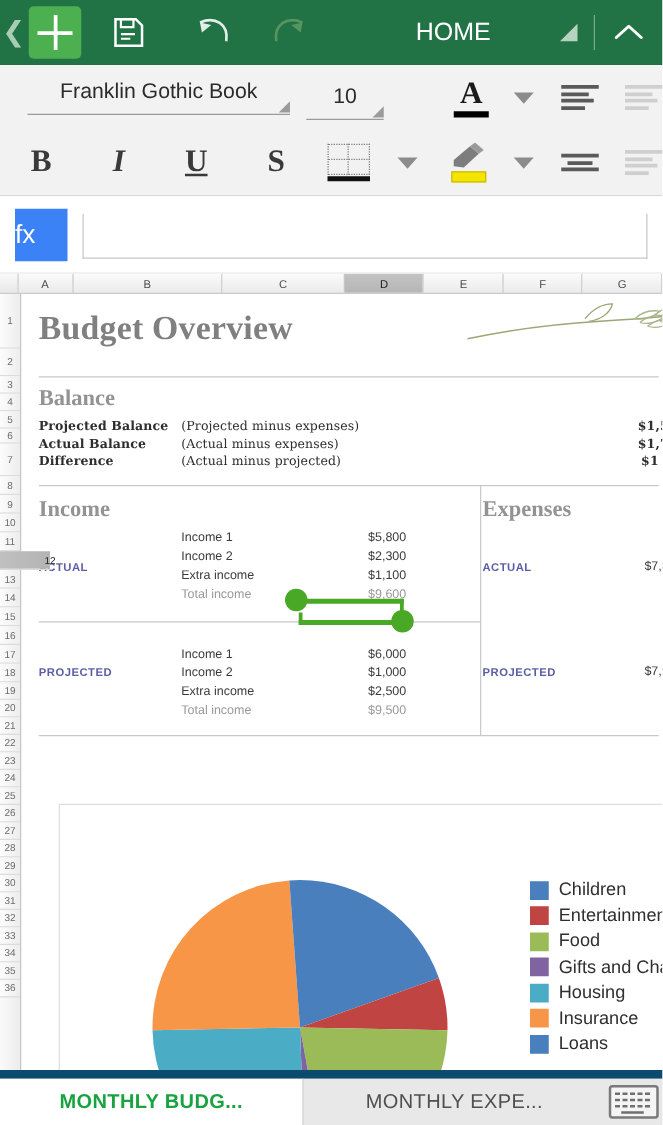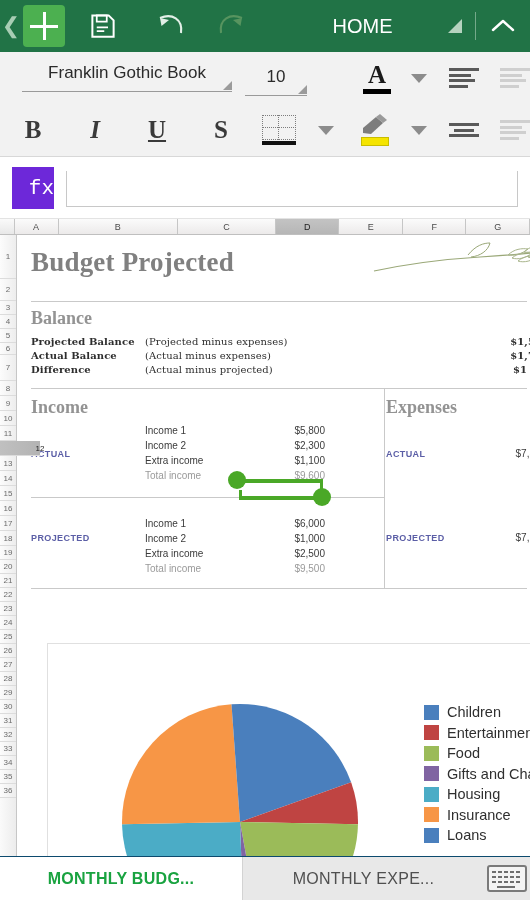--- a/index.html
+++ b/index.html
@@ -79,22 +79,22 @@
   .align-ic.left i:nth-child(3){width:88%} .align-ic.left i:nth-child(4){width:64%}
   .align-ic.faded i { background: #cfcfcf; }
   .align-ic2 { width: 30px; height: 14px; display:flex; flex-direction:column; justify-content: space-between;}
   .align-ic2 i { display:block; height:3px; background:#5a5a5a; }
   .align-ic2 i:nth-child(2){ width: 66%; margin: 0 auto;}
 
   
   .formulabar { flex: 0 0 62px; background: #fff; position: relative; border-bottom: 1px solid #e3e3e3;}
   .fx-btn {
     position: absolute; left: 12px; top: 10px; width: 42px; height: 42px;
-    background: #6d28d9; display: flex; align-items: center; justify-content: flex-end;
-    color: #fff; font-size: 21px; font-family: Liberation Mono, monospace;
+    background: #3b82f6; display: flex; align-items: center; justify-content: flex-start;
+    color: #fff; font-size: 21px;
   }
   .fx-input {
     position: absolute; left: 66px; right: 12px; top: 14px; height: 36px;
     border-bottom: 1px solid #c8c8c8; border-left: 1px solid #c8c8c8; border-right: 1px solid #c8c8c8;
     background: #fff;
   }
 
   
   .gridwrap { position: relative; flex: 1 1 auto; overflow: hidden; background: #fff; }
   .colhdr { position: absolute; top: 0; left: 0; right: 0; height: 16px; display: flex;
@@ -139,21 +139,21 @@
   .chartbox { position: absolute; left: 30px; top: 408px; right: 0; height: 230px;
               background: #fff; border: 1px solid #e0e0e0; border-right: none;}
   .chart-title { position: absolute; left: 0; right: 120px; top: 12px; text-align: center;
                  font-size: 16px; font-weight: 700; color: #2b2b2b; }
   .legend { position: absolute; left: 376px; top: 58px; }
   .legend-row { display: flex; align-items: center; height: 20.5px; }
   .legend-sw { width: 15px; height: 15px; margin-right: 8px; flex: 0 0 15px; }
   .legend-lb { font-size: 14.5px; color: #2f2f2f; white-space: nowrap; }
 
   
-  .tabbar { flex: 0 0 44px; background: #e8e8e8; display: flex; align-items: stretch; border-top: 1px solid #0c4a6e; }
+  .tabbar { flex: 0 0 44px; background: #e8e8e8; display: flex; align-items: stretch; border-top: 7px solid #0c4a6e; }
   .sheettab { flex: 0 0 242px; display: flex; align-items: center; justify-content: center;
               font-size: 16px; font-weight: 700; letter-spacing: .3px; }
   .sheettab.active { background: #ffffff; color: #19a340; }
   .sheettab.inactive { background: #e8e8e8; color: #4f4f4f; font-weight: 400; border-left: 1px solid #d3d3d3;}
   .kbd-btn { flex: 1 1 auto; display: flex; align-items: center; justify-content: center; background: #e8e8e8; }
   .kbd { width: 40px; height: 27px; border: 2px solid #7a7a7a; border-radius: 3px; position: relative; background:#f4f4f4;}
   .kbd .k { position: absolute; background: #6f6f6f; height: 2px; }
 </style>
 </head>
 <body>
@@ -358,21 +358,21 @@
         <div class="rh" style="height: 14px;">31</div>
         <div class="rh" style="height: 14px;">32</div>
         <div class="rh" style="height: 14px;">33</div>
         <div class="rh" style="height: 14px;">34</div>
         <div class="rh" style="height: 14px;">35</div>
         <div class="rh" style="height: 14px;">36</div>
       </div>
 
     <div class="sheet">
 
-      <div class="s-title">Budget Projected</div>
+      <div class="s-title">Budget Overview</div>
       <svg class="branch" viewBox="0 0 180 44">
         <path d="M2 30 C40 22, 75 18, 108 16 C124 15, 140 14, 160 12" fill="none" stroke="#9aa878" stroke-width="1.2"></path>
         <path d="M96 14 C104 4, 112 2, 118 2 C116 10, 108 15, 99 16" fill="none" stroke="#9aa878" stroke-width="1"></path>
         <g fill="none" stroke="#a9b58c" stroke-width="1">
           <path d="M136 14 C142 8, 150 7, 156 8 C150 13, 142 15, 136 14"></path>
           <path d="M140 17 C146 12, 154 11, 160 12 C154 17, 146 19, 140 17"></path>
           <path d="M146 20 C152 15, 160 14, 167 15 C160 20, 152 22, 146 20"></path>
           <path d="M152 11 C158 5, 166 4, 172 5 C166 10, 158 12, 152 11"></path>
           <path d="M156 16 C163 11, 171 11, 177 12 C171 17, 163 19, 156 16"></path>
         </g>

